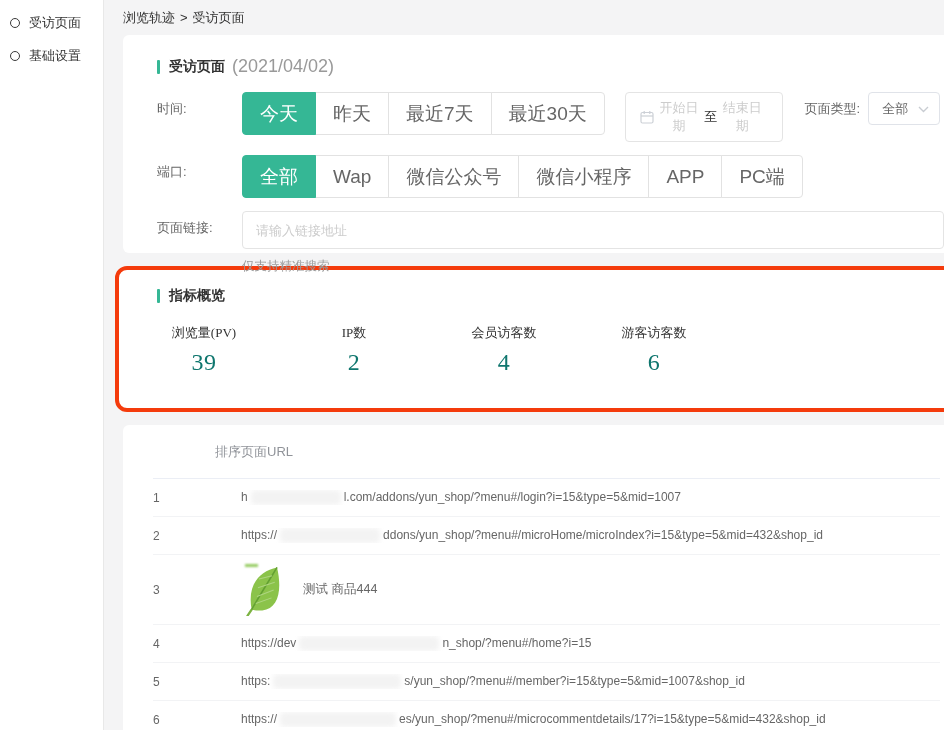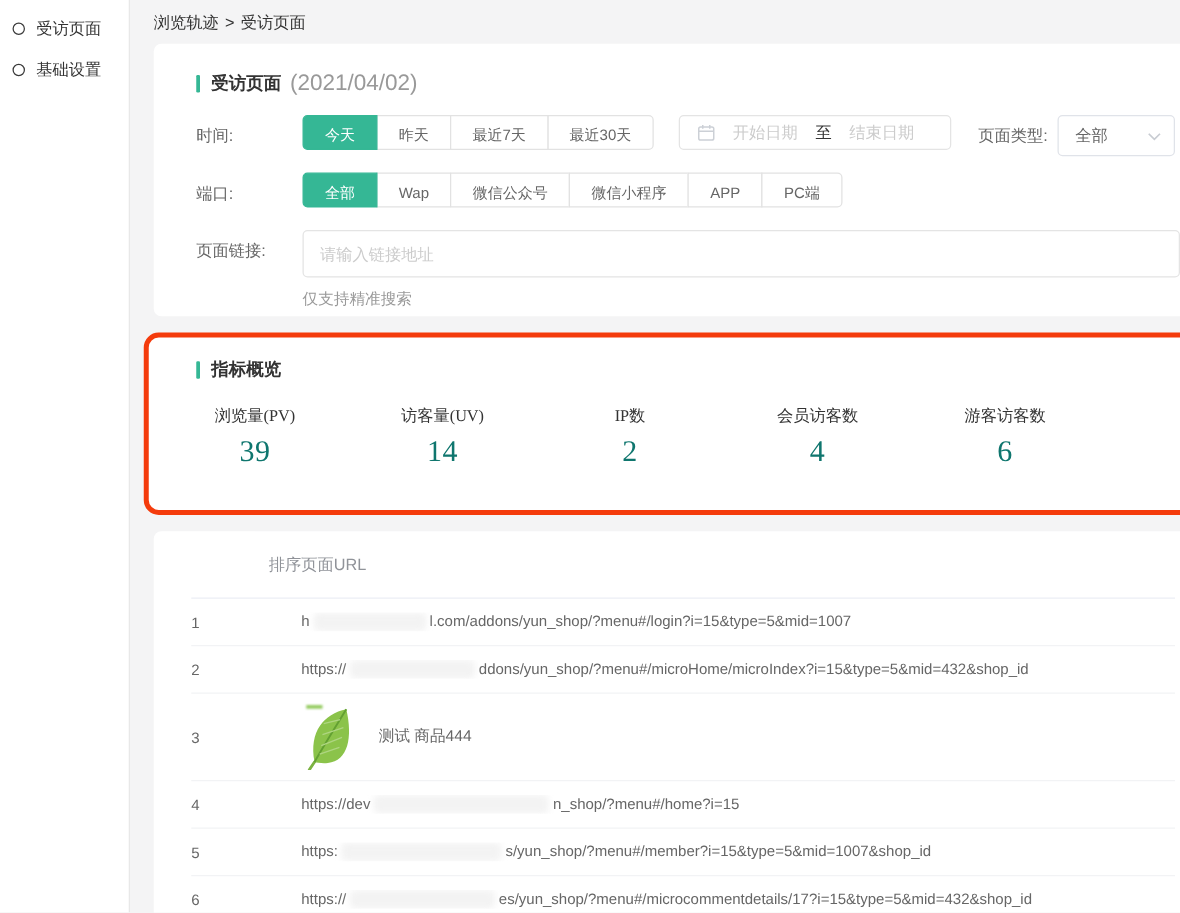--- a/index.html
+++ b/index.html
@@ -35,30 +35,30 @@
   .filter-card { margin: 0 -20px 13px 19px; height: 218px; padding: 21px 24px 0 34px; }
   .card-title { display: flex; align-items: center; margin-bottom: 15px; }
   .green-bar { width: 3px; height: 14px; background: #35b795; margin-right: 9px; border-radius: 1px; }
   .title-text { font-size: 14px; font-weight: bold; color: #333; }
   .date-note { font-size: 18px; color: #999; margin-left: 7px; }
 
   .frow { display: flex; align-items: flex-start; margin-bottom: 13px; }
   .frow-label { width: 85px; flex-shrink: 0; font-size: 13px; color: #666; line-height: 33px; }
   .btn-group { display: flex; }
   .fbtn {
-    height: 28px; line-height: 31px; padding: 0 17px; background: #fff;
-    border: 1px solid #e2e2e2; font-size: 12px; color: #666;
+    height: 43px; line-height: 31px; padding: 0 17px; background: #fff;
+    border: 1px solid #e2e2e2; font-size: 19px; color: #666;
     margin-left: -1px; cursor: pointer; font-family: inherit; white-space: nowrap;
   }
   .btn-group .fbtn:first-child { border-radius: 4px 0 0 4px; margin-left: 0; }
   .btn-group .fbtn:last-child { border-radius: 0 4px 4px 0; }
   .fbtn.active { background: #35b795; border-color: #35b795; color: #fff; border-radius: 4px; position: relative; z-index: 1; }
 
   .range-box {
-    margin-left: 20px; width: 352px; height: 28px; background: #fff;
+    margin-left: 20px; width: 352px; height: 50px; background: #fff;
     border: 1px solid #e4e4e4; border-radius: 4px;
     display: flex; align-items: center; padding: 0 14px; cursor: pointer;
   }
   .range-box .ph { color: #ccc; font-size: 13px; flex: 1; text-align: center; }
   .range-box .to { color: #333; font-size: 13px; }
   .cal-icon { display: inline-flex; flex-shrink: 0; }
 
   .pt-label { margin-left: 22px; line-height: 33px; font-size: 13px; color: #666; white-space: nowrap; }
   .select-box {
     margin-left: 8px; width: 143px; height: 33px; background: #fff;
@@ -195,24 +195,20 @@
 
   <section class="card metrics-card">
     <div class="card-title">
       <span class="green-bar"></span>
       <span class="title-text">指标概览</span>
     </div>
     <ul class="metrics">
       <li class="metric">
         <div class="m-label">浏览量(PV)</div>
         <div class="m-value">39</div>
-      </li>
-      <li class="metric">
-        <div class="m-label">访客量(UV)</div>
-        <div class="m-value">14</div>
       </li>
       <li class="metric">
         <div class="m-label">IP数</div>
         <div class="m-value">2</div>
       </li>
       <li class="metric">
         <div class="m-label">会员访客数</div>
         <div class="m-value">4</div>
       </li>
       <li class="metric">

